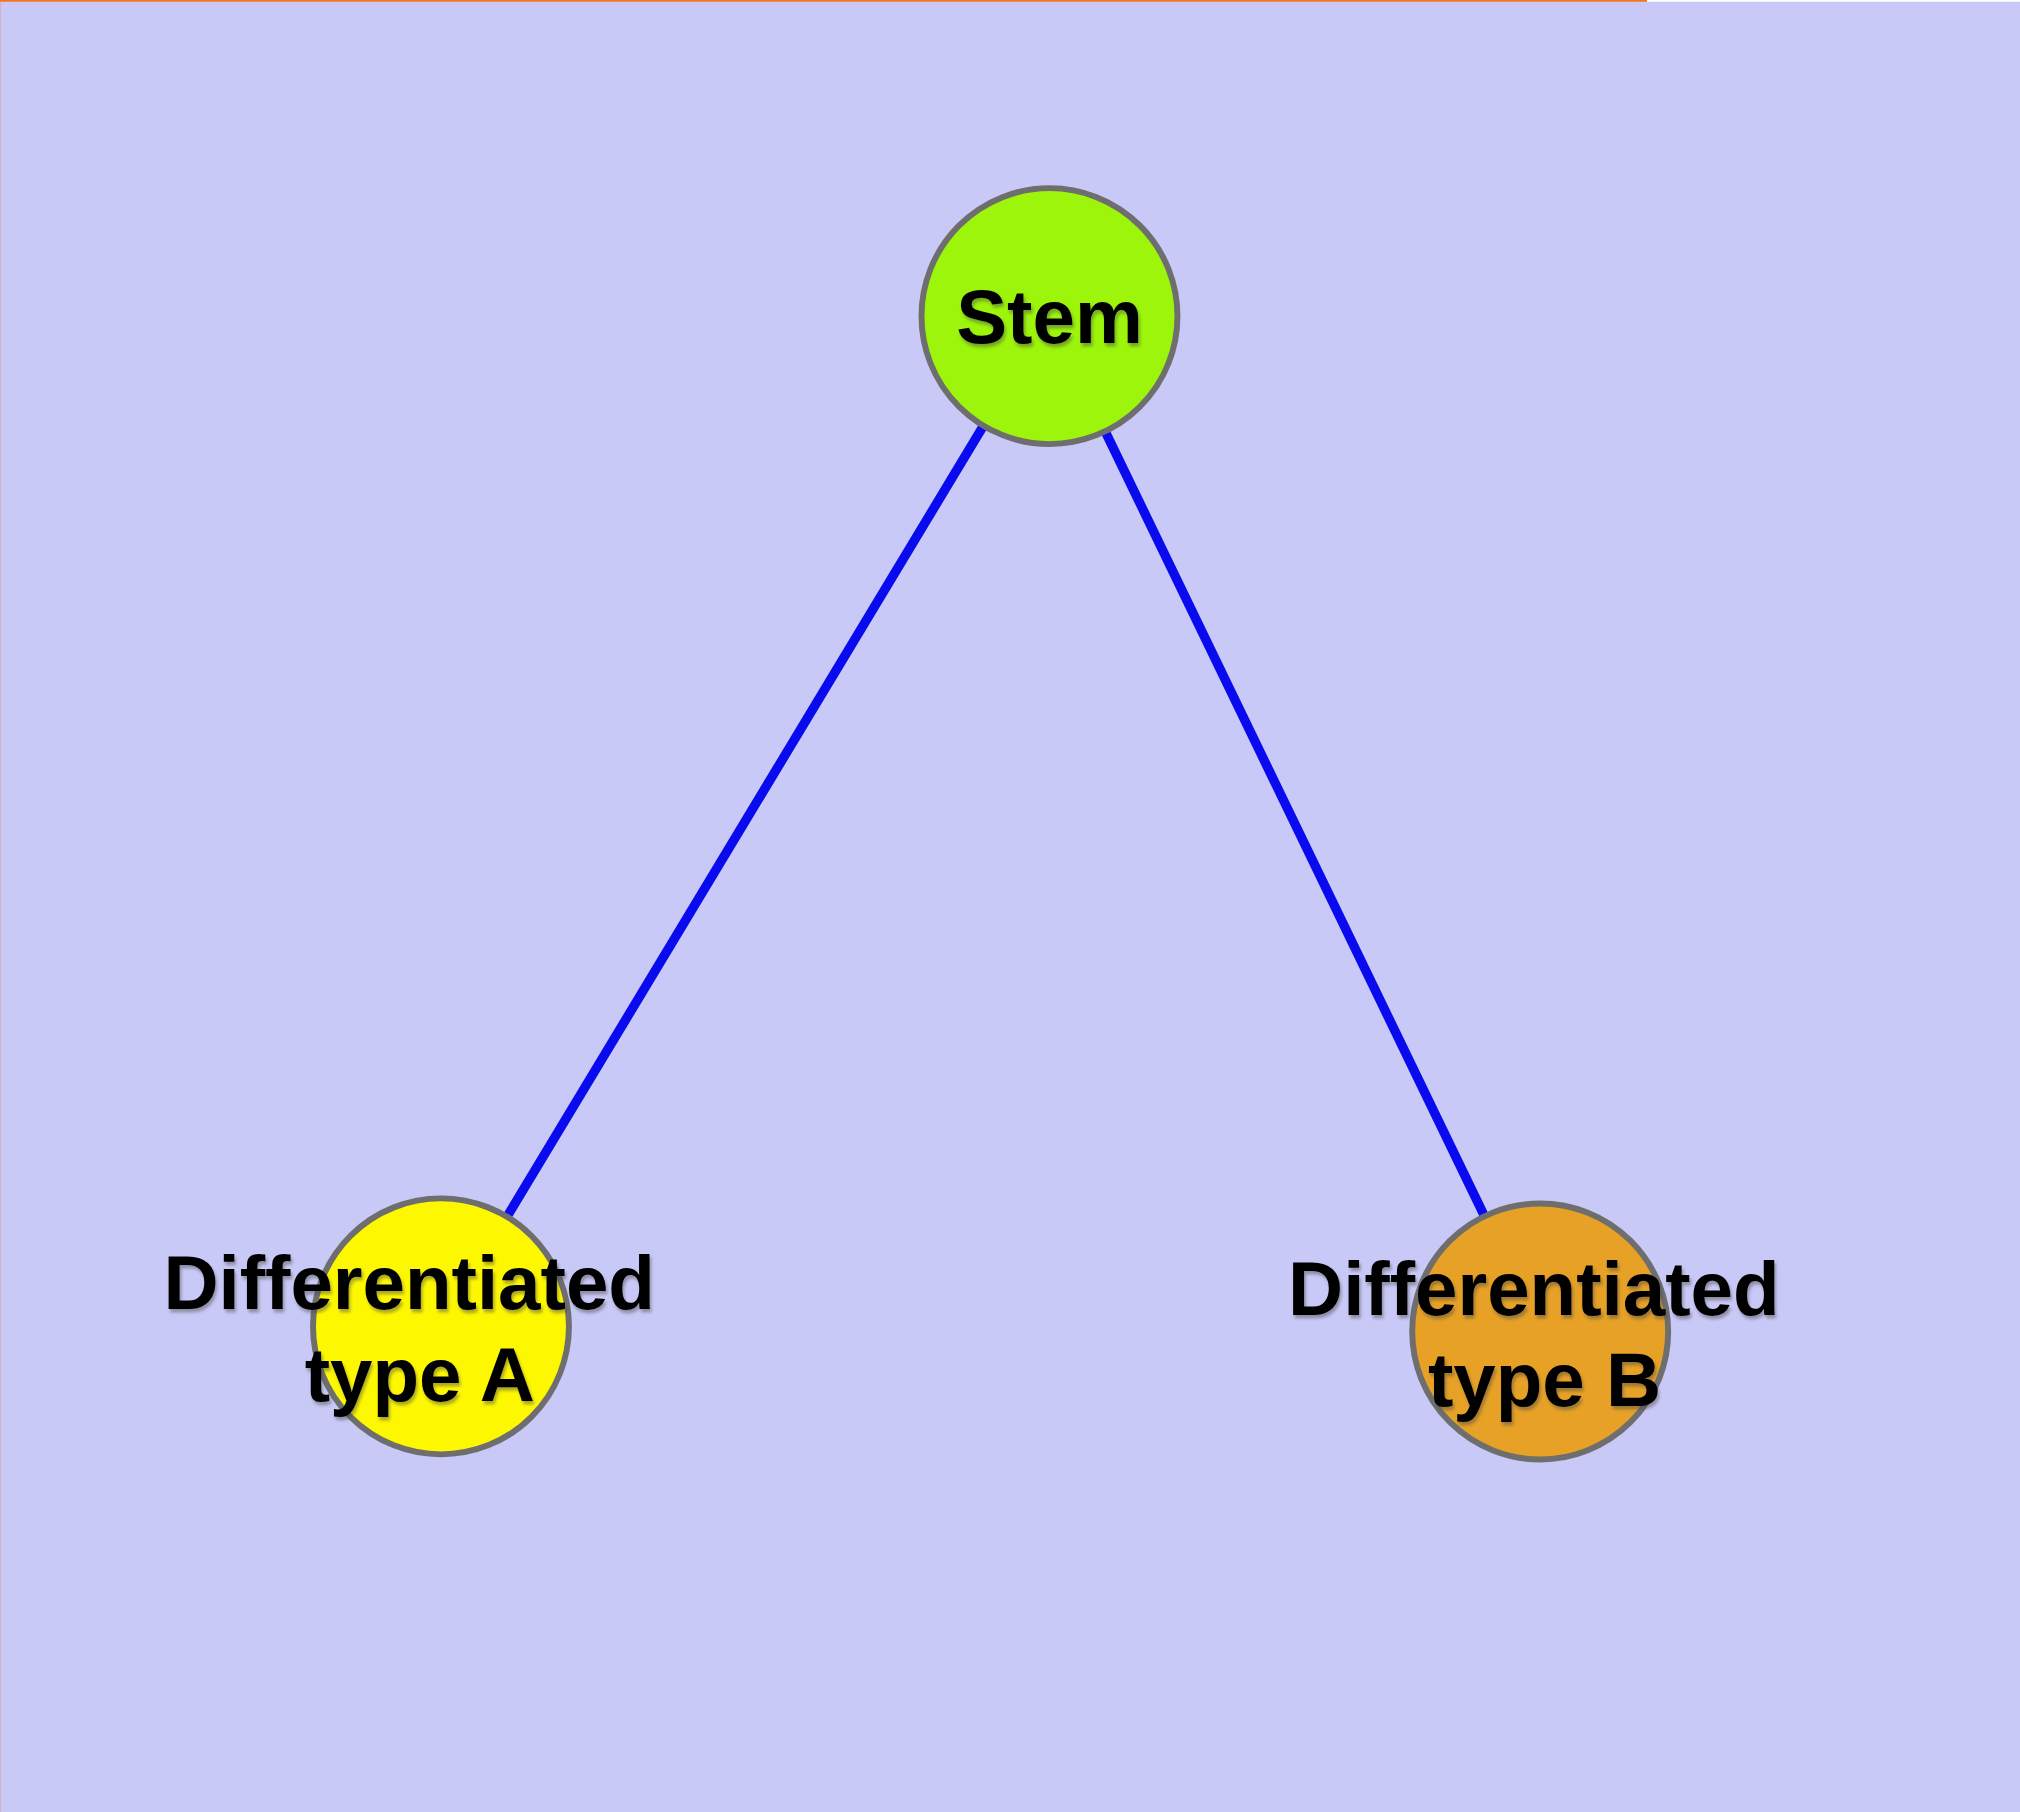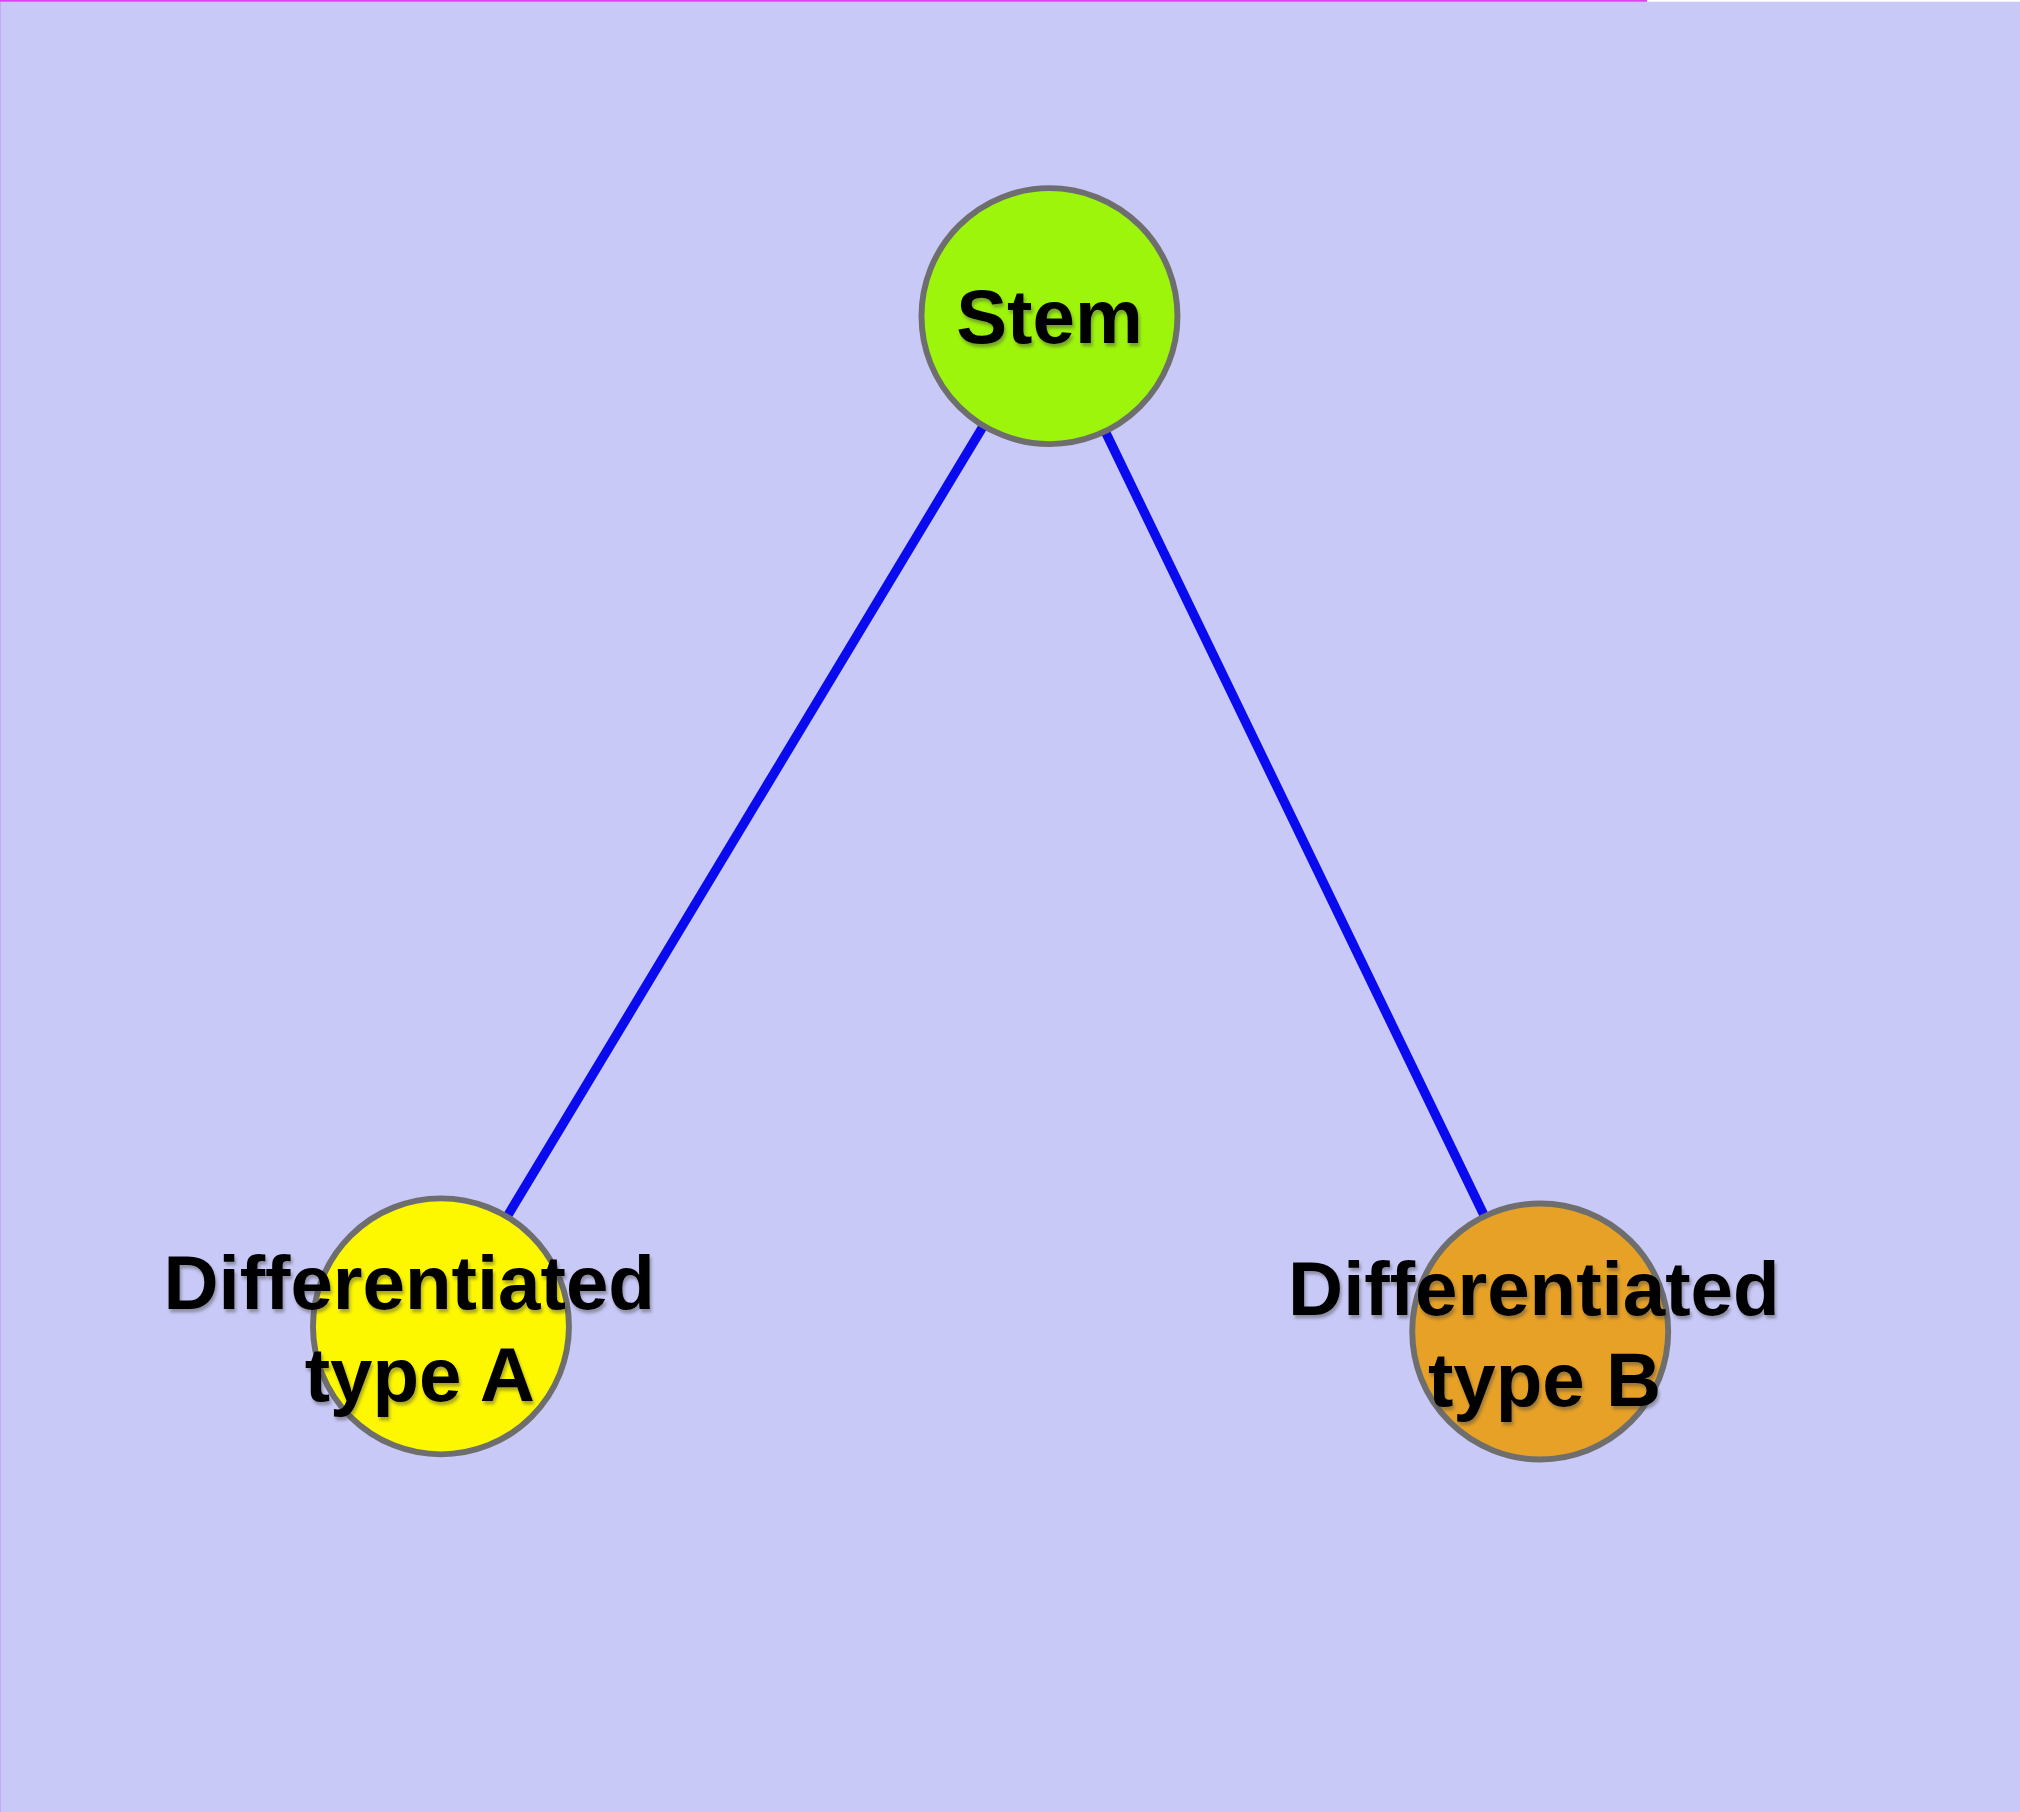--- a/index.html
+++ b/index.html
@@ -7,21 +7,21 @@
     padding: 0;
     background: #ffffff;
     width: 2021px;
     height: 1812px;
     overflow: hidden;
   }
   .page {
     position: relative;
     width: 1647px;
     height: 1812px;
-    background: #d946ef;
+    background: #f97316;
   }
   svg.graph {
     position: absolute;
     top: 0;
     left: 0;
     display: block;
   }
   .edge {
     stroke-width: 11;
     stroke-linecap: butt;

